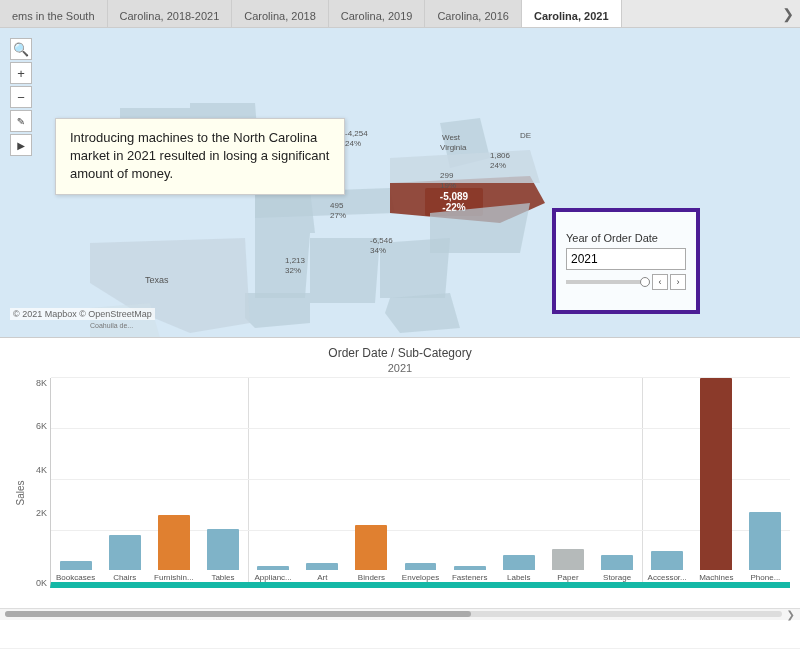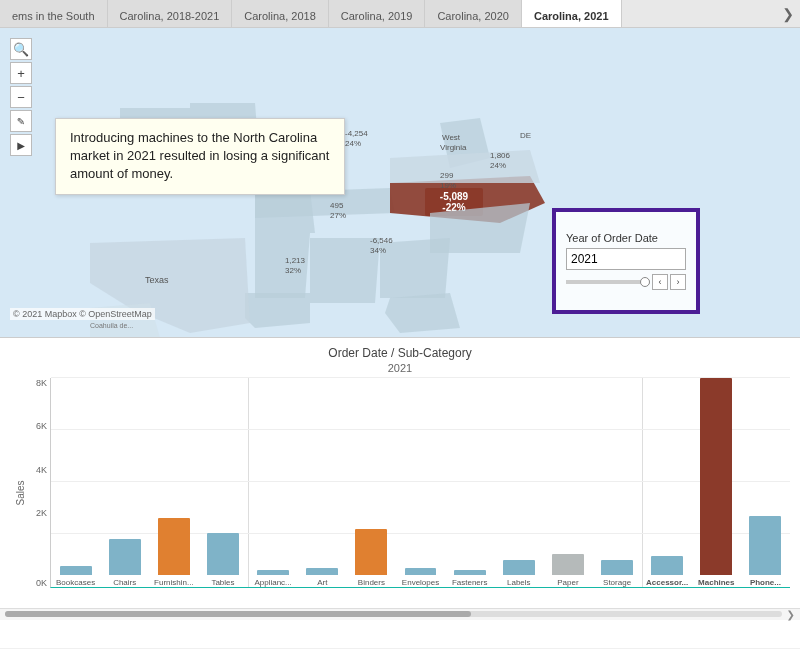--- a/index.html
+++ b/index.html
@@ -236,21 +236,21 @@
   <div class="tab">
     <span>Carolina, 2018-2021</span>
   </div>
   <div class="tab">
     <span>Carolina, 2018</span>
   </div>
   <div class="tab">
     <span>Carolina, 2019</span>
   </div>
   <div class="tab">
-    <span>Carolina, 2020</span>
+    <span>Carolina, 2016</span>
   </div>
   <div class="tab active">
     <span>Carolina, 2021</span>
   </div>
   <div class="tab-scroll-right">
     <span>❯</span>
   </div>
 </div>
 
 <div class="map-section">
@@ -372,21 +372,21 @@
     <div style="position:absolute; left:0; top:50%; transform:translateY(-50%) rotate(-90deg); font-size:10px; color:#666; width:30px; text-align:center; white-space:nowrap; transform-origin:center center;">Sales</div>
 
     <div style="position:absolute; left:12px; top:0; bottom:20px; width:30px; display:flex; flex-direction:column-reverse; justify-content:space-between; align-items:flex-end;">
       <span style="font-size:9px; color:#666;margin-top:26px;">0K</span>
       <span style="font-size:9px; color:#666;">2K</span>
       <span style="font-size:9px; color:#666;">4K</span>
       <span style="font-size:9px; color:#666;">6K</span>
       <span style="font-size:9px; color:#666;">8K</span>
     </div>
 
-    <div style="position:absolute; left:45px; right:0; top:0; bottom:20px; border-left:1px solid #ccc; border-bottom:1px solid #14b8a6; display:flex; align-items:flex-end;">
+    <div style="position:absolute; left:45px; right:0; top:0; bottom:20px; border-left:1px solid #ccc; border-bottom:6px solid #14b8a6; display:flex; align-items:flex-end;">
 
       <div style="position:absolute; left:0; right:0; bottom:25%; height:1px; background:#eee;"></div>
       <div style="position:absolute; left:0; right:0; bottom:50%; height:1px; background:#eee;"></div>
       <div style="position:absolute; left:0; right:0; bottom:75%; height:1px; background:#eee;"></div>
       <div style="position:absolute; left:0; right:0; bottom:100%; height:1px; background:#eee;"></div>
 
       <div style="display:flex; flex:4; height:100%; align-items:flex-end; border-right:1px solid #ddd;">
 
         <div class="bar-group">
           <div class="bar" style="height:4%; background:#7fb3c8; width:65%;"></div>
@@ -445,21 +445,21 @@
           <div class="bar" style="height:10%; background:#b5baba; width:65%;"></div>
           <div class="bar-label">Paper</div>
         </div>
 
         <div class="bar-group">
           <div class="bar" style="height:7%; background:#7fb3c8; width:65%;"></div>
           <div class="bar-label">Storage</div>
         </div>
       </div>
 
-      <div style="display:flex; flex:3; height:100%; align-items:center;font-weight:bold;">
+      <div style="display:flex; flex:3; height:100%; align-items:center;">
 
         <div class="bar-group">
           <div class="bar" style="height:9%; background:#7fb3c8; width:65%;"></div>
           <div class="bar-label">Accessor...</div>
         </div>
 
         <div class="bar-group">
           <div class="bar" style="height:96%; background:#8b3a2a; width:65%;"></div>
           <div class="bar-label">Machines</div>
         </div>

